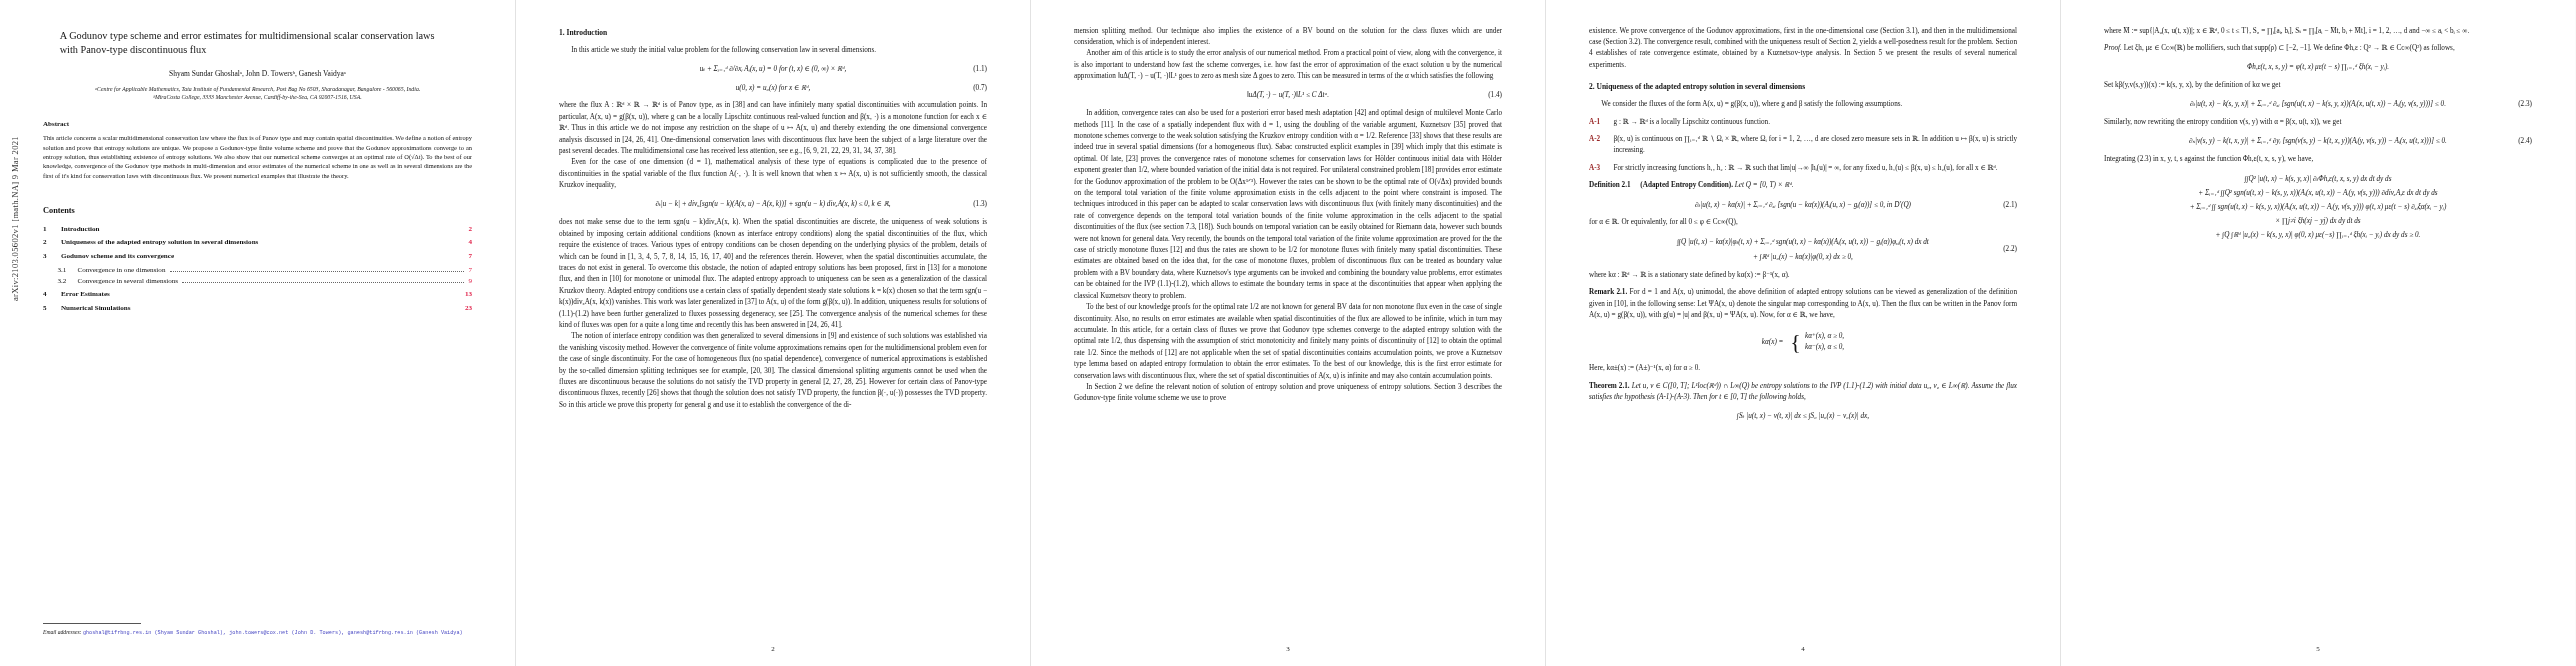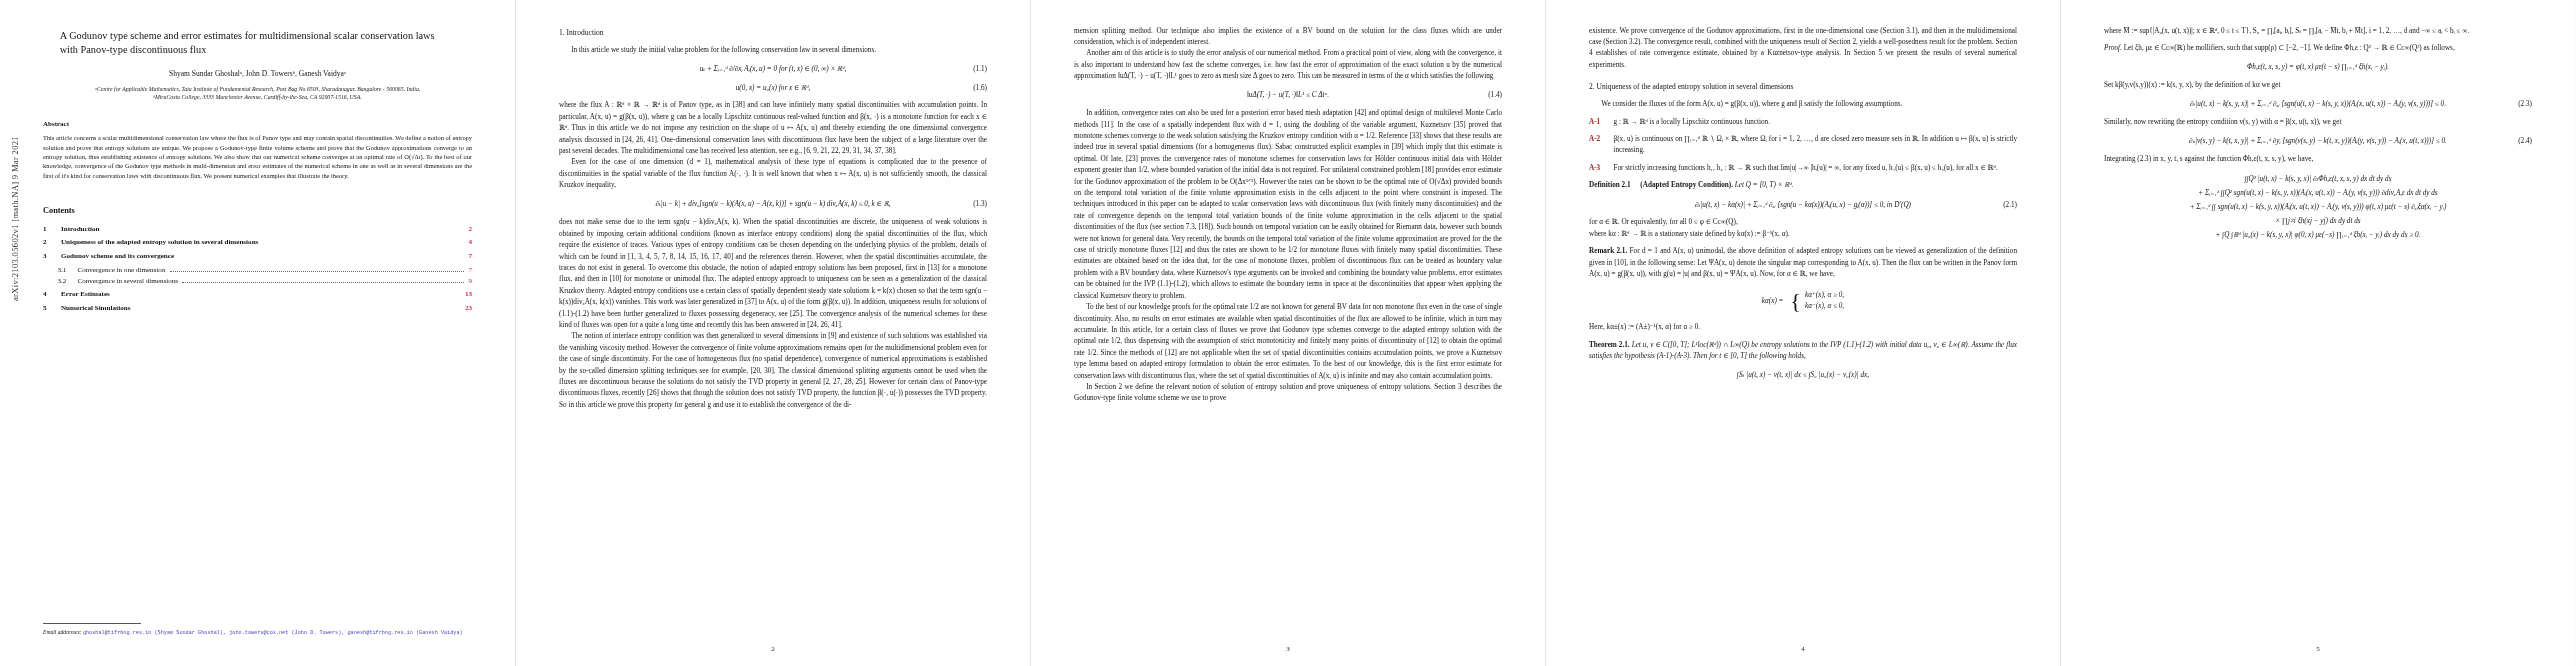--- a/index.html
+++ b/index.html
@@ -13,21 +13,21 @@
   .page {
     width:515px; height:667px; flex:0 0 515px;
     position:relative; background:#ffffff; overflow:hidden;
     padding:25.6px 43px 16.7px 43px;
   }
   .page + .page { border-left:0.6px solid #e2e2e2; }
 
   
   .body-p { font-size:7.2px; line-height:11.4px; text-align:justify; text-indent:12.2px; margin:0; }
   .body-p.noindent { text-indent:0; }
-  .sec-head { font-weight:normal; font-size:7.5px; margin:2.2px 0 7.8px 0; }
+  .sec-head { font-weight:bold; font-size:7.5px; margin:2.2px 0 7.8px 0; }
   .sec-head.mid { margin-top:11px; }
 
   .eq { display:flex; align-items:center; margin:6.7px 0; font-size:7.2px; }
   .eq::before { content:""; width:25.6px; flex:0 0 25.6px; }
   .eq .eq-body { flex:1; text-align:center; font-style:italic; line-height:12.2px; }
   .eq .eq-col { flex:1; display:flex; flex-direction:column; gap:3.3px; }
   .eq .eq-col div { text-align:center; font-style:italic; line-height:12.2px; }
   .eq .eq-tag { width:25.6px; flex:0 0 25.6px; text-align:right; font-style:normal; }
 
   .display { margin:6.7px 0 6.7px 0; font-size:7.2px; }
@@ -152,21 +152,21 @@
   <section class="page">
     <h2 class="sec-head">1. Introduction</h2>
     <p class="body-p">In this article we study the initial value problem for the following conservation law in several dimensions.</p>
 
     <div class="eq">
       <span class="eq-body">uₜ + Σᵢ₌₁ᵈ ∂/∂xᵢ Aᵢ(x, u)  =  0      for (t, x) ∈ (0, ∞) × ℝᵈ,</span>
       <span class="eq-tag">(1.1)</span>
     </div>
     <div class="eq">
       <span class="eq-body">u(0, x)  =  u₀(x)      for x ∈ ℝᵈ,</span>
-      <span class="eq-tag">(1.6)</span>
+      <span class="eq-tag">(0.7)</span>
     </div>
 
     <p class="body-p noindent">where the flux A : ℝᵈ × ℝ → ℝᵈ is of Panov type, as in [38] and can have infinitely many spatial discontinuities with accumulation points. In particular, A(x, u) = g(β(x, u)), where g can be a locally Lipschitz continuous real-valued function and β(x, ·) is a monotone function for each x ∈ ℝᵈ. Thus in this article we do not impose any restriction on the shape of u ↦ A(x, u) and thereby extending the one dimensional convergence analysis discussed in [24, 26, 41]. One-dimensional conservation laws with discontinuous flux have been the subject of a large literature over the past several decades. The multidimensional case has received less attention, see e.g., [6, 9, 21, 22, 29, 31, 34, 37, 38].</p>
     <p class="body-p">Even for the case of one dimension (d = 1), mathematical analysis of these type of equations is complicated due to the presence of discontinuities in the spatial variable of the flux function A(·, ·). It is well known that when x ↦ A(x, u) is not sufficiently smooth, the classical Kruzkov inequality,</p>
 
     <div class="eq">
       <span class="eq-body">∂ₜ|u − k| + divₓ[sgn(u − k)(A(x, u) − A(x, k))] + sgn(u − k) divₓA(x, k) ≤ 0,    k ∈ ℝ,</span>
       <span class="eq-tag">(1.3)</span>
     </div>
 
@@ -215,20 +215,27 @@
       <span class="thm-label">Definition 2.1</span><span class="thm-paren"> (Adapted Entropy Condition).</span><span class="thm-italic"> Let Q = [0, T) × ℝᵈ.</span>
     </p>
 
     <div class="eq">
       <span class="eq-body">∂ₜ|u(t, x) − kα(x)| + Σᵢ₌₁ᵈ ∂ₓᵢ [sgn(u − kα(x))(Aᵢ(u, x) − gᵢ(α))] ≤ 0,  in D′(Q)</span>
       <span class="eq-tag">(2.1)</span>
     </div>
 
     <p class="body-p noindent">for α ∈ ℝ. Or equivalently, for all 0 ≤ φ ∈ Cc∞(Q),</p>
 
+    <div class="eq">
+      <span class="eq-col">
+        <div>∫∫Q |u(t, x) − kα(x)|φₜ(t, x) + Σᵢ₌₁ᵈ sgn(u(t, x) − kα(x))(Aᵢ(x, u(t, x)) − gᵢ(α))φₓᵢ(t, x) dx dt</div>
+        <div>+ ∫ℝᵈ |u₀(x) − kα(x)|φ(0, x) dx ≥ 0,</div>
+      </span>
+      <span class="eq-tag">(2.2)</span>
+    </div>
 
     <p class="body-p noindent">where kα : ℝᵈ → ℝ is a stationary state defined by kα(x) := β⁻¹(x, α).</p>
 
     <p class="thm-p">
       <span class="thm-label">Remark 2.1.</span><span> For d = 1 and A(x, u) unimodal, the above definition of adapted entropy solutions can be viewed as generalization of the definition given in [10], in the following sense: Let ΨA(x, u) denote the singular map corresponding to A(x, u). Then the flux can be written in the Panov form A(x, u) = g(β(x, u)), with g(u) = |u| and β(x, u) = ΨA(x, u). Now, for α ∈ ℝ, we have,</span>
     </p>
 
     <div class="cases-wrap">
       <span>kα(x)  =</span>
       <span class="cases-brace">{</span>

